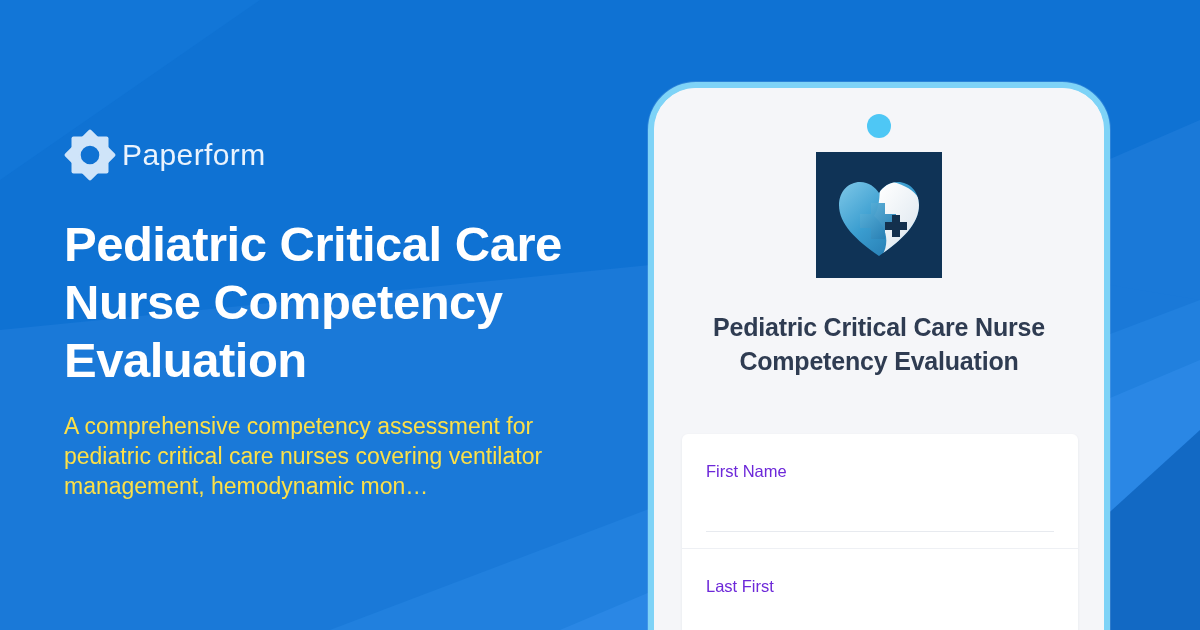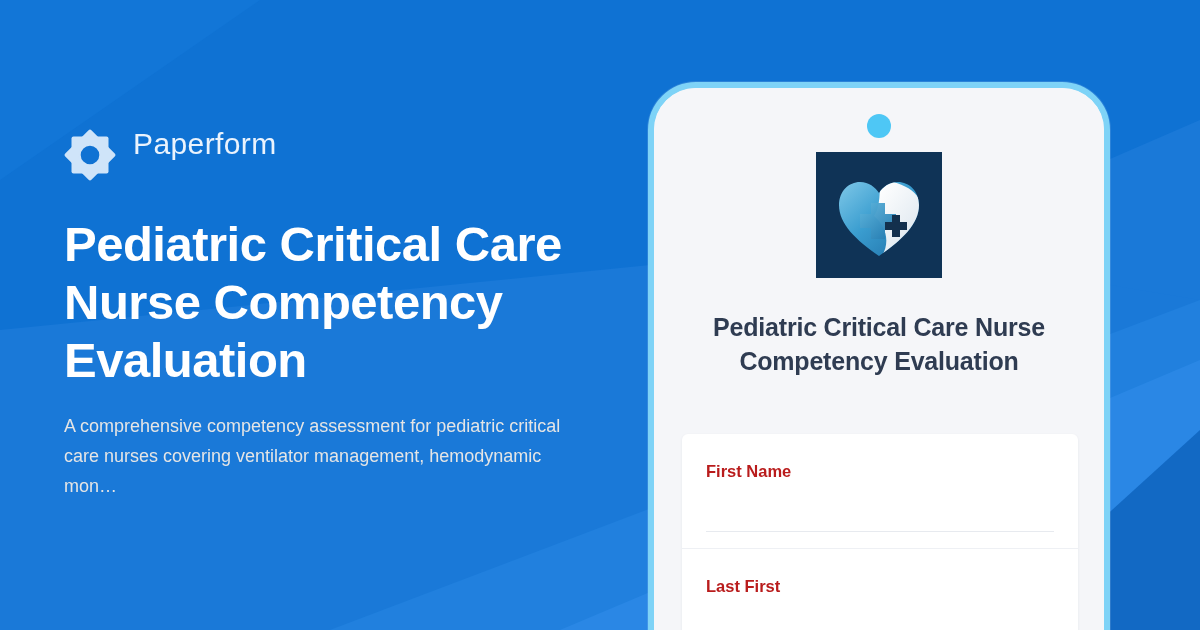--- a/index.html
+++ b/index.html
@@ -14,33 +14,33 @@
   }
   
   .bg-layer { position:absolute; inset:0; overflow:hidden; }
   .bg-layer svg { display:block; width:1200px; height:630px; }
 
   
   .left-col {
     position:absolute; left:64px; top:0; width:600px; height:630px;
     display:flex; flex-direction:column; justify-content:center;
   }
-  .brand { display:flex; gap:17px; margin-bottom:34px; }
+  .brand { display:flex; align-items:center; gap:6px; margin-bottom:34px; }
   .brand-mark { width:52px; height:52px; flex:0 0 52px; }
   .brand-name {
     font-size:30px; letter-spacing:0.4px; color:#eaf3fd;
     font-weight:400; line-height:1;
   }
   .headline {
     font-size:49px; line-height:58px; font-weight:700;
     color:#ffffff; letter-spacing:-0.5px;
     max-width:560px; margin-bottom:22px;
   }
   .subcopy {
-    font-size:18px; line-height:30px; color:#e5e5e5;
+    font-size:23px; line-height:30px; color:#fde047;
     max-width:500px; font-weight:400;
   }
 
   
   .phone {
     position:absolute; left:648px; top:82px;
     width:462px; height:600px;
     border:6px solid #7ed3f7;
     border-radius:48px 48px 0 0;
     background:#f5f6f9;
@@ -72,21 +72,21 @@
   }
   .form-card {
     position:absolute; top:346px; left:28px; right:26px;
     background:#ffffff; border-radius:6px;
     box-shadow:0 1px 3px rgba(20,40,70,0.07);
     overflow:hidden;
   }
   .field { padding:26px 24px 0 24px; height:114px; position:relative; }
   .field + .field { border-top:1px solid #eef0f4; }
   .field-label {
-    font-size:16.5px; color:#b91c1c; line-height:22px; font-weight:700;
+    font-size:16.5px; color:#6d28d9; line-height:22px; font-weight:400;
   }
   .field-underline {
     position:absolute; left:24px; right:24px; bottom:16px;
     height:1px; background:#e7eaef;
   }
 </style>
 </head>
 <body>
 
 <div class="stage">

